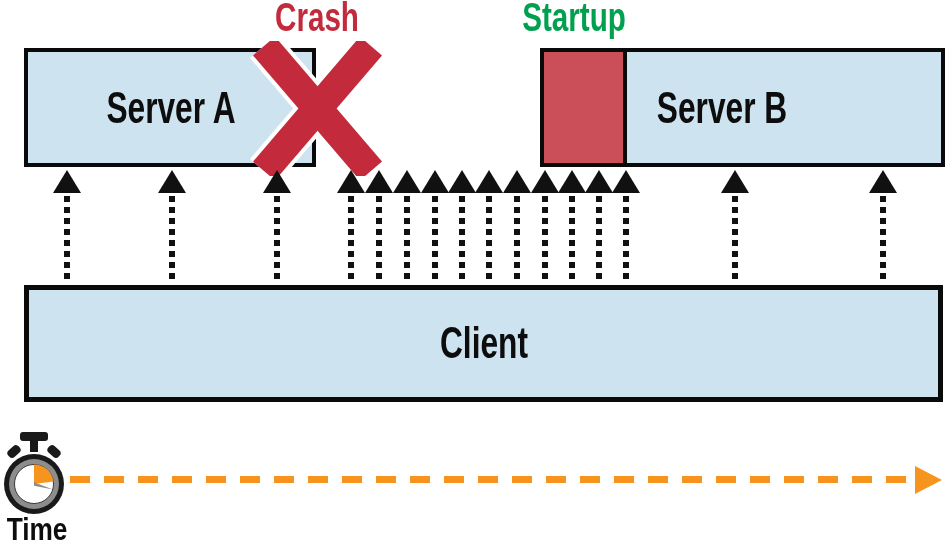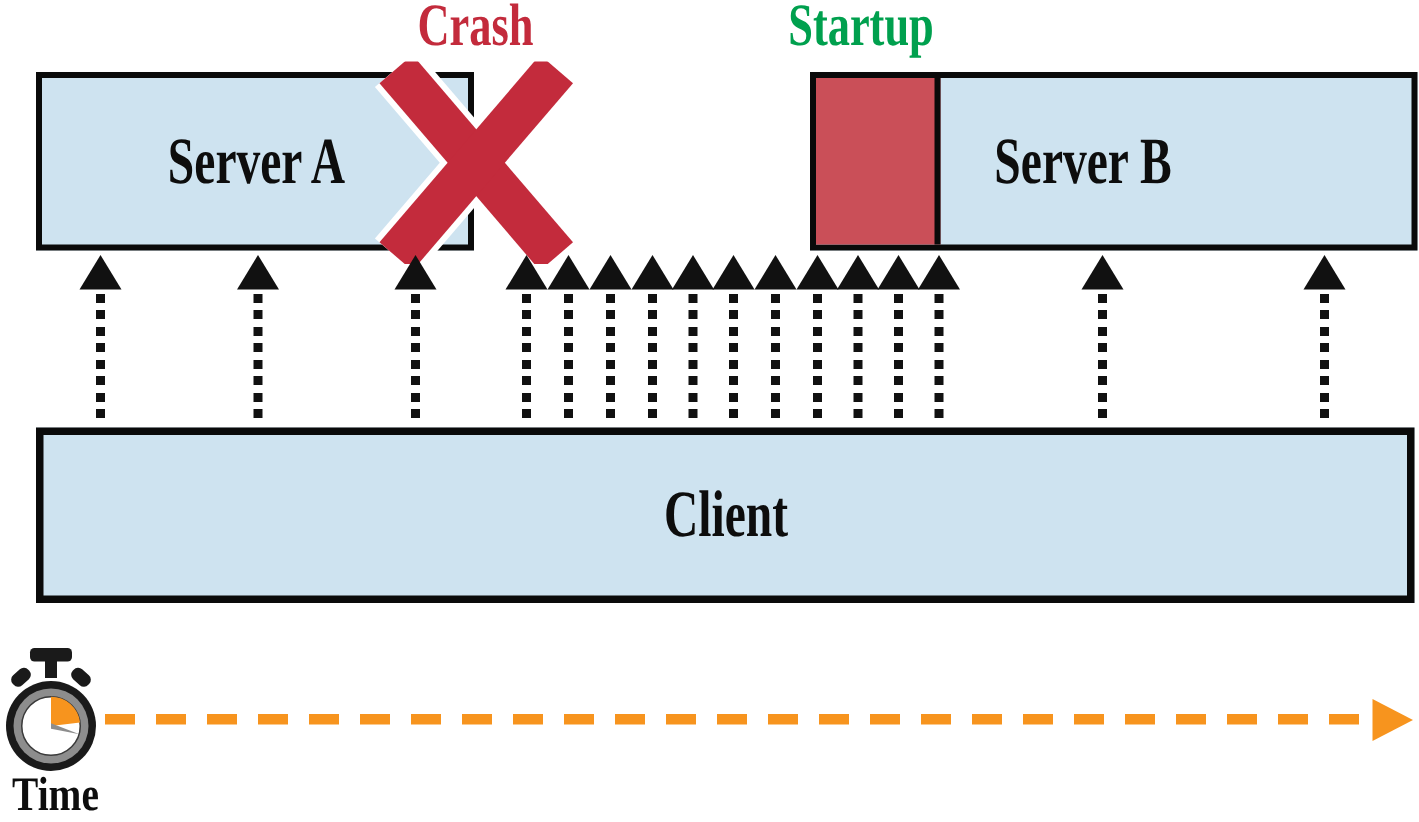--- a/index.html
+++ b/index.html
@@ -10,21 +10,21 @@
     --startup-green:#00A04E;
     --time-orange:#F7941E;
     --arrow-black:#111111;
   }
   html,body{margin:0;padding:0;background:#ffffff;}
   .canvas{
     position:relative;
     width:946px;height:548px;
     background:#ffffff;
     overflow:hidden;
-    font-family:Liberation Serif, serif;
+    font-family:Liberation Sans, sans-serif;
   }
   .toplabel{
     position:absolute;
     top:-3px;
     font-size:40px;
     font-weight:bold;
     line-height:40px;
     text-align:center;
     transform:scaleX(0.74);
     transform-origin:center;

